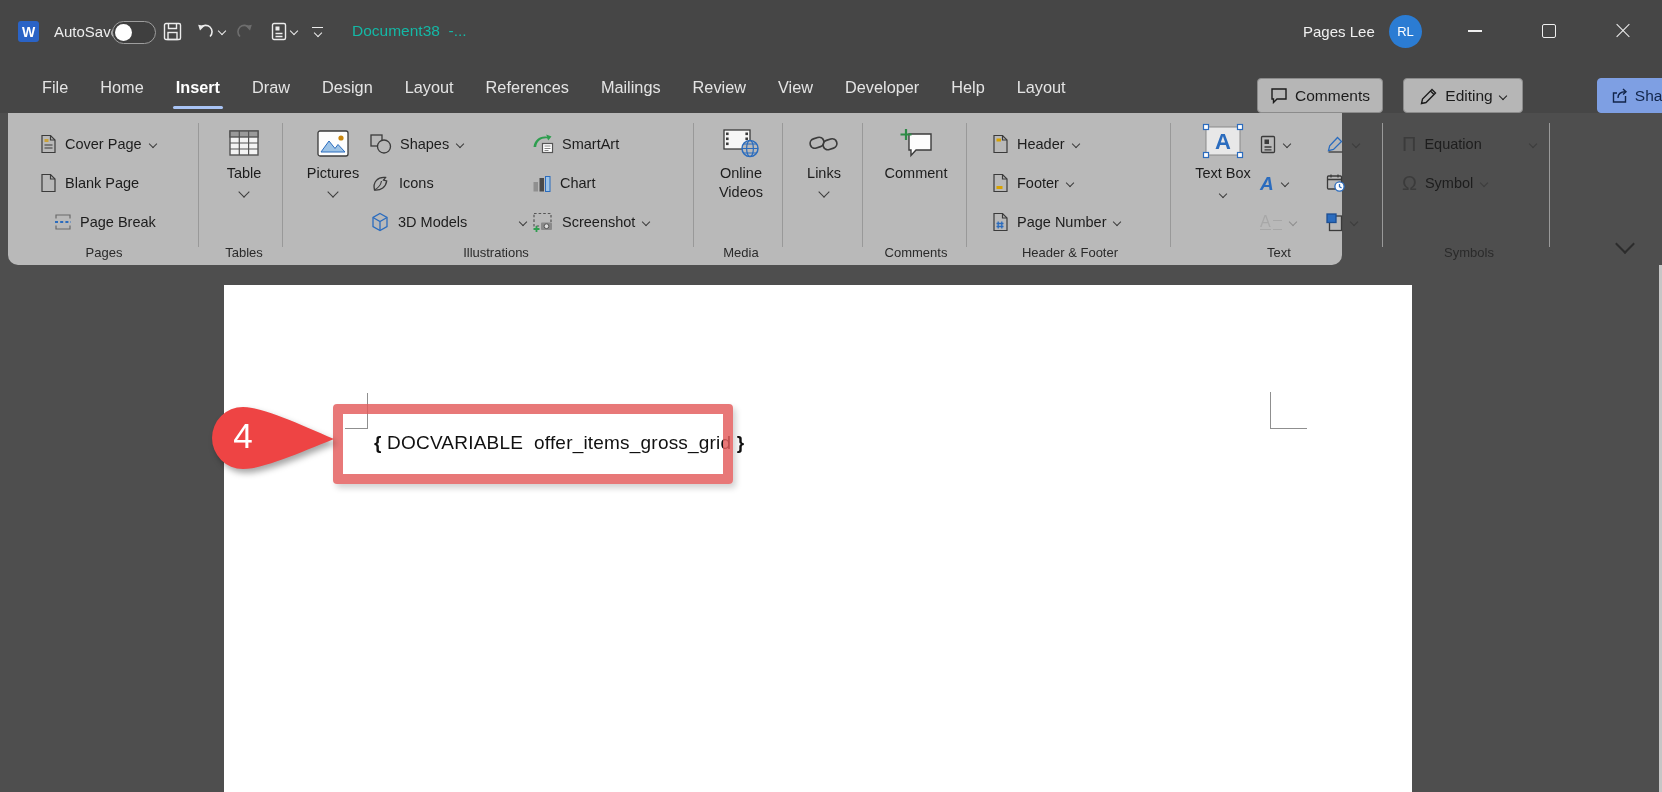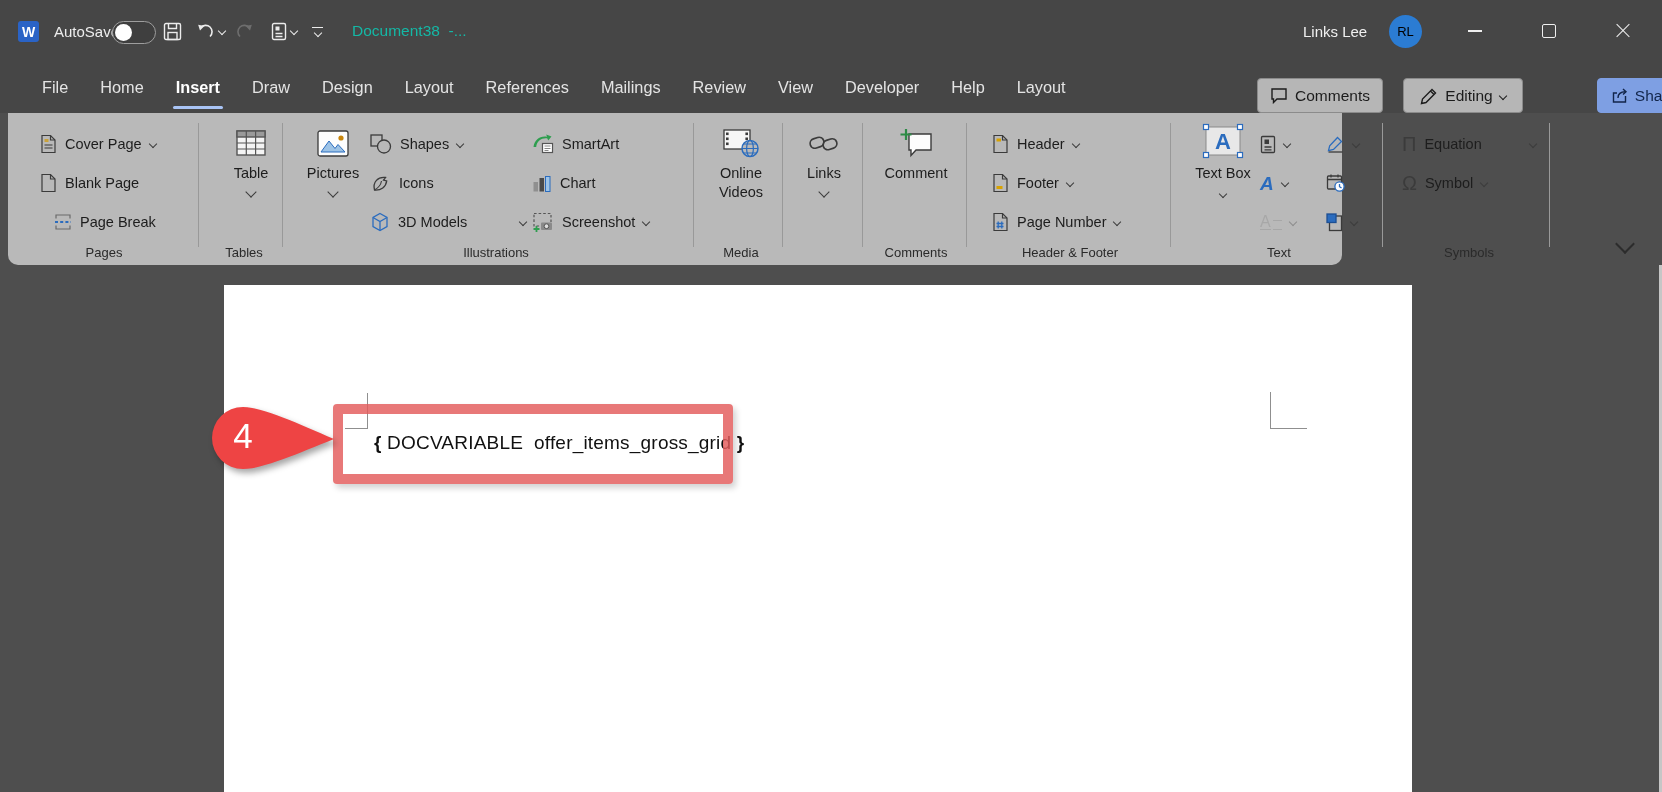--- a/index.html
+++ b/index.html
@@ -17,21 +17,21 @@
   .chev{display:inline-block;width:7px;height:7px;border-right:1.6px solid currentColor;border-bottom:1.6px solid currentColor;transform:rotate(45deg);flex:none;}
   .chev.sm{width:5px;height:5px;}
   .qat-btn{color:#ececec;}
   .customize-qat{display:flex;flex-direction:column;align-items:center;gap:2px;color:#ececec;}
   .customize-qat .bar{width:11px;height:0;border-top:1.7px solid #ececec;}
   .doc-title{position:absolute;left:352px;top:0;height:62px;display:flex;align-items:center;color:#14b8a6;font-size:15.5px;white-space:pre;}
   .search-box{position:absolute;left:678px;top:13px;width:384px;height:37px;background:#b3b3b3;border:1px solid #989898;border-radius:4px;
     display:flex;align-items:center;padding-left:34px;gap:14px;box-sizing:border-box;}
   .search-box .ph{color:#3c3c3c;font-size:16.5px;}
   .user-name{position:absolute;left:1303px;top:0;height:62px;display:flex;align-items:center;color:#f0f0f0;font-size:15px;}
-  .avatar{position:absolute;left:1389px;top:15px;width:33px;height:33px;border-radius:50%;background:#2b7cd3;color:#000000;font-size:13px;
+  .avatar{position:absolute;left:1389px;top:15px;width:33px;height:33px;border-radius:50%;background:#2b7cd3;color:#ffffff;font-size:13px;
     display:flex;align-items:center;justify-content:center;}
   .winbtn{position:absolute;top:0;width:46px;height:62px;display:flex;align-items:center;justify-content:center;}
   .min-glyph{width:14px;height:0;border-top:2px solid #efefef;}
   .max-glyph{width:12px;height:12px;border:1.7px solid #efefef;border-radius:2px;}
   .close-glyph{position:relative;width:16px;height:16px;}
   .close-glyph:before,.close-glyph:after{content:"";position:absolute;left:-1px;top:7px;width:18px;height:0;border-top:1.8px solid #efefef;}
   .close-glyph:before{transform:rotate(45deg);} .close-glyph:after{transform:rotate(-45deg);}
 
   
   .tabrow{position:absolute;left:0;top:62px;width:100%;height:51px;background:#464646;}
@@ -126,21 +126,21 @@
     <div class="qat-btn" style="left:312px;">
       <span class="customize-qat">
           <span class="bar"></span>
           <span class="chev sm"></span>
         </span>
     </div>
 
     <div class="doc-title">Document38  -...</div>
 
 
-    <div class="user-name">Links Lee</div>
+    <div class="user-name">Pages Lee</div>
     <div class="avatar">
         <span>RL</span>
       </div>
 
     <div class="winbtn" style="left:1452px;">
         <div class="min-glyph"></div>
       </div>
     <div class="winbtn" style="left:1526px;">
         <div class="max-glyph"></div>
       </div>
@@ -228,21 +228,21 @@
             <path d="M1 10 h16" stroke="#2b6cbe" stroke-width="1.8" stroke-dasharray="3 2.2"></path>
           </svg>
         </span>
         <span>Page Break</span>
       </div>
       <div class="rlabel">Pages</div>
     </div>
     <div class="sep" style="left:190px;"></div>
 
     <div class="rgroup" style="left:196px;width:80px;">
-      <div class="rbtn-big" style="left:7px;width:80px;">
+      <div class="rbtn-big" style="left:0;width:80px;">
         <span class="ric" style="height:36px;">
           <svg width="30" height="28" viewBox="0 0 30 28">
             <rect x="1" y="2" width="28" height="24" fill="#f4f4f4" stroke="#555" stroke-width="1.4"></rect>
             <rect x="1" y="2" width="28" height="6" fill="#9a9a9a" stroke="#555" stroke-width="1.4"></rect>
             <path d="M10.3 2 v24 M19.6 2 v24 M1 14 h28 M1 20 h28" stroke="#555" stroke-width="1.2"></path>
           </svg>
         </span>
         <span>Table</span>
         <span class="chev" style="color:#3c3c3c;margin-top:2px;"></span>
       </div>

